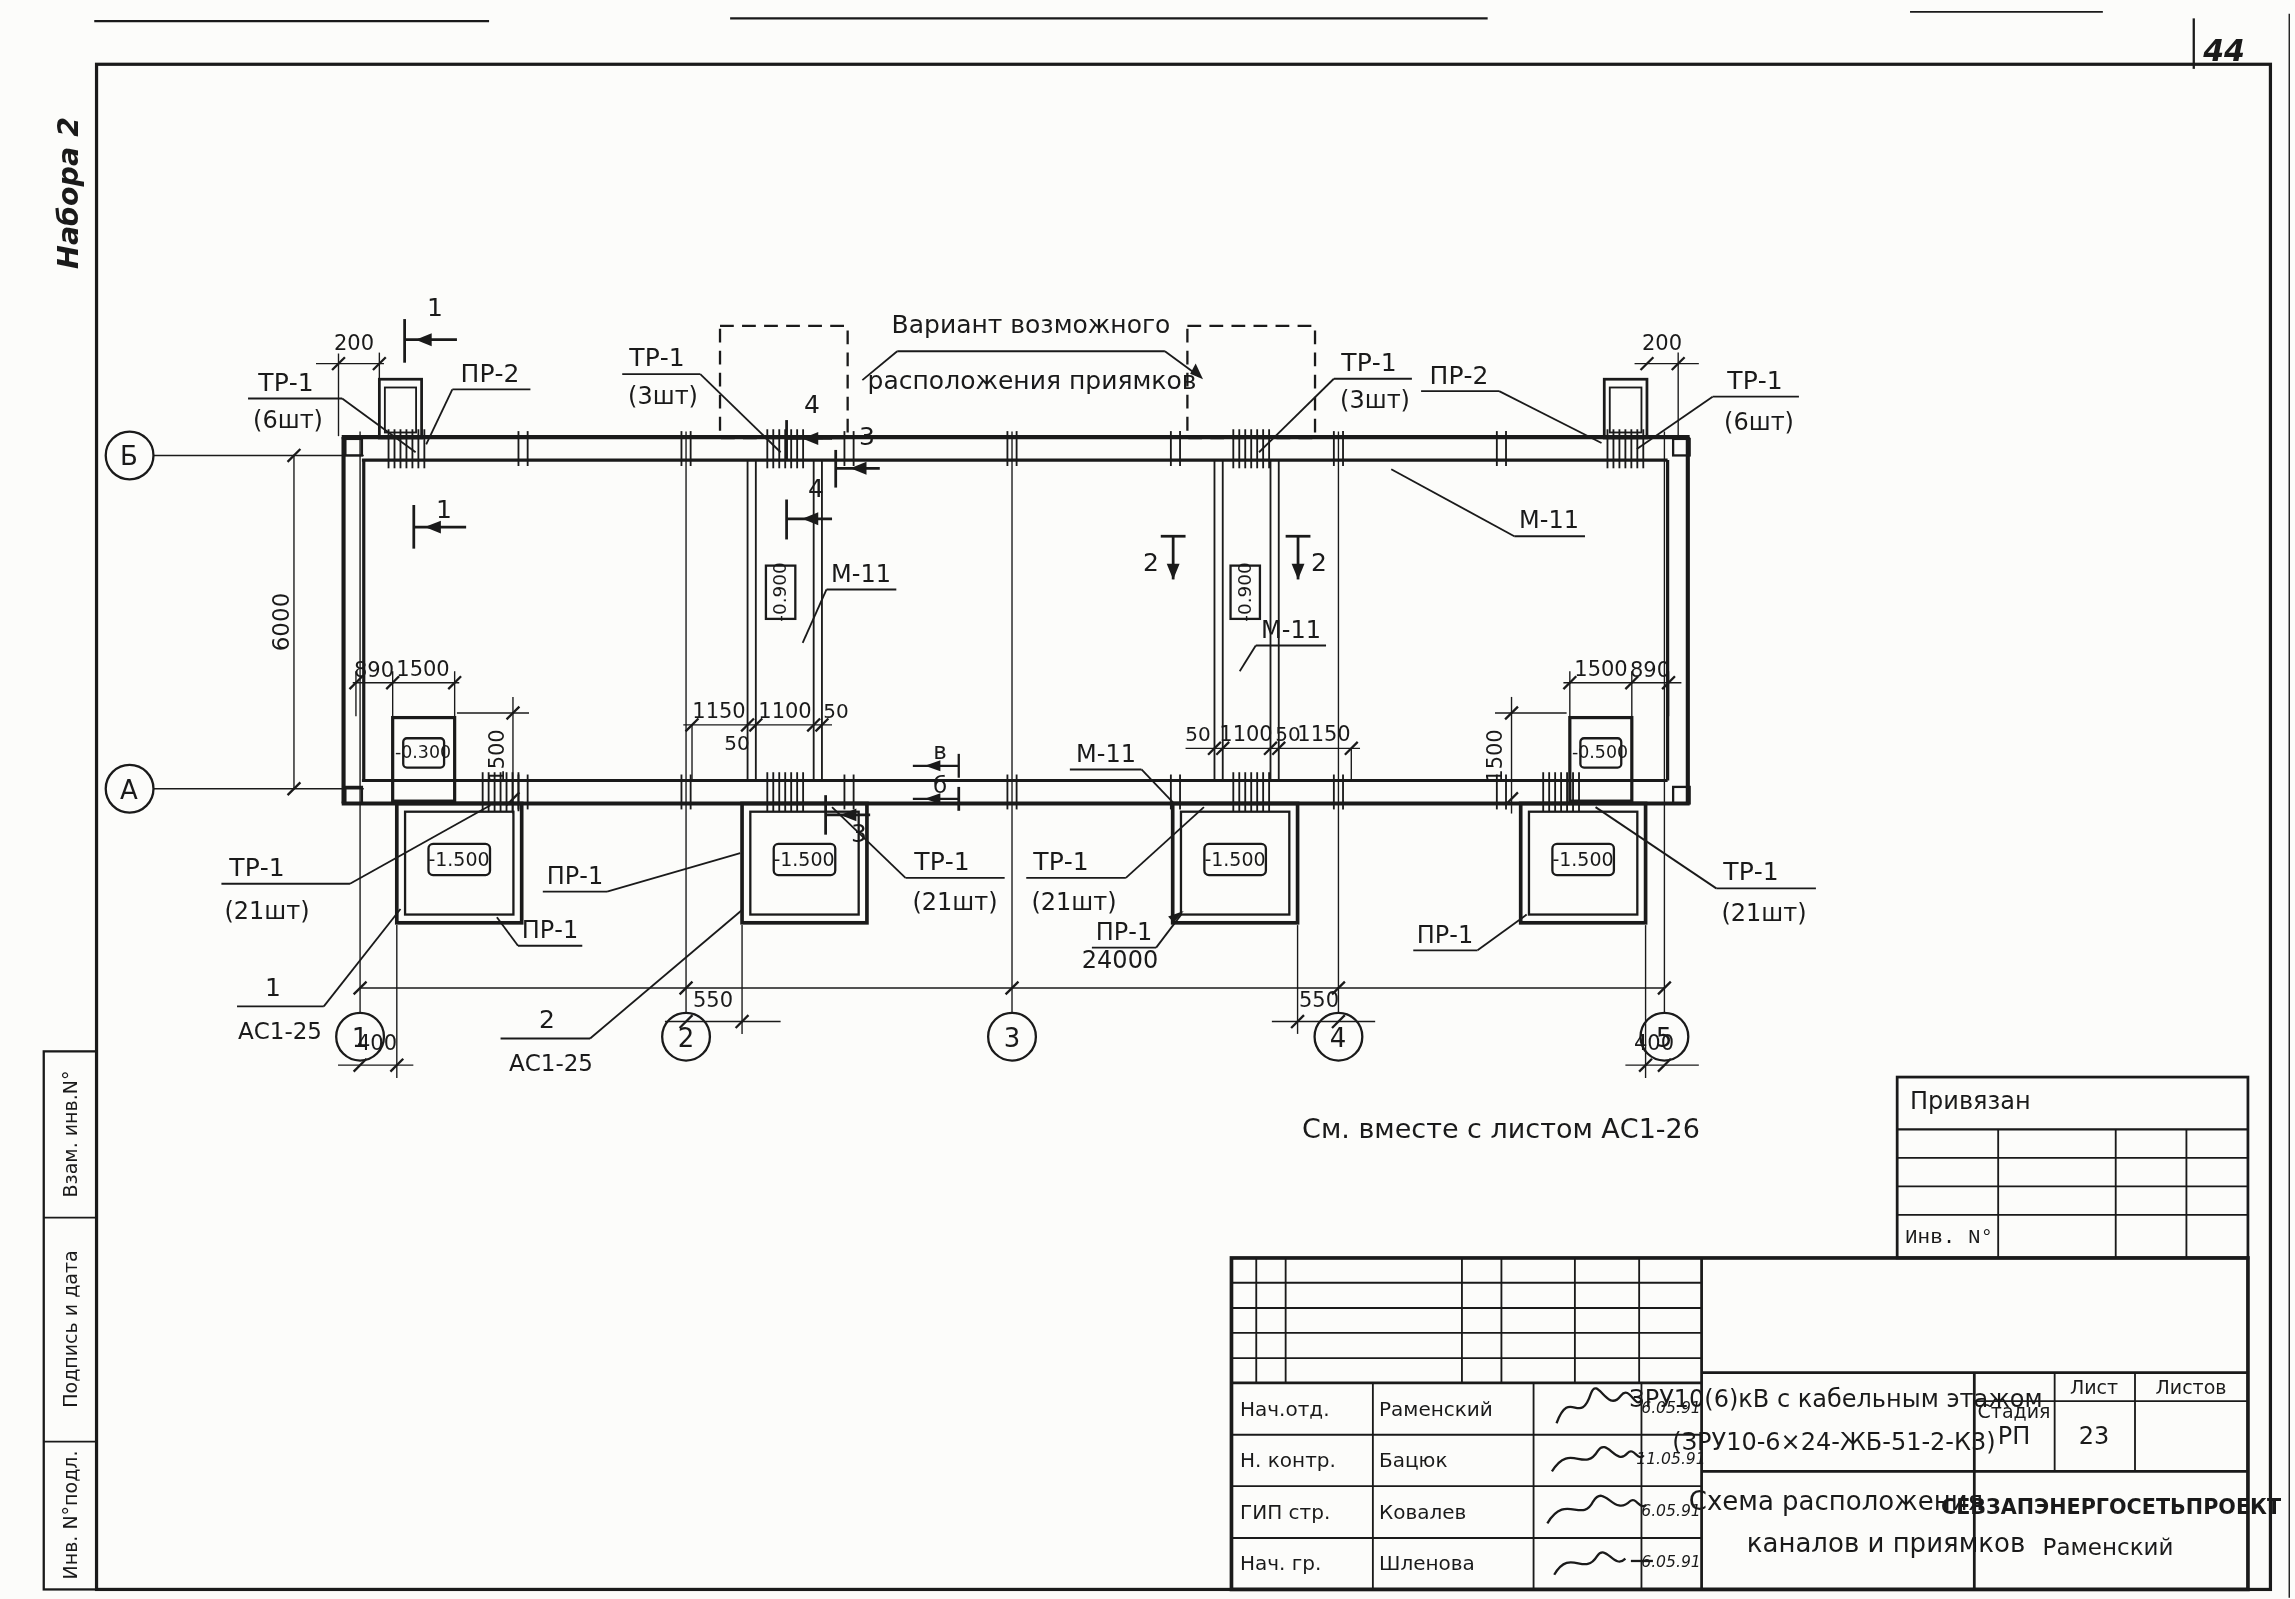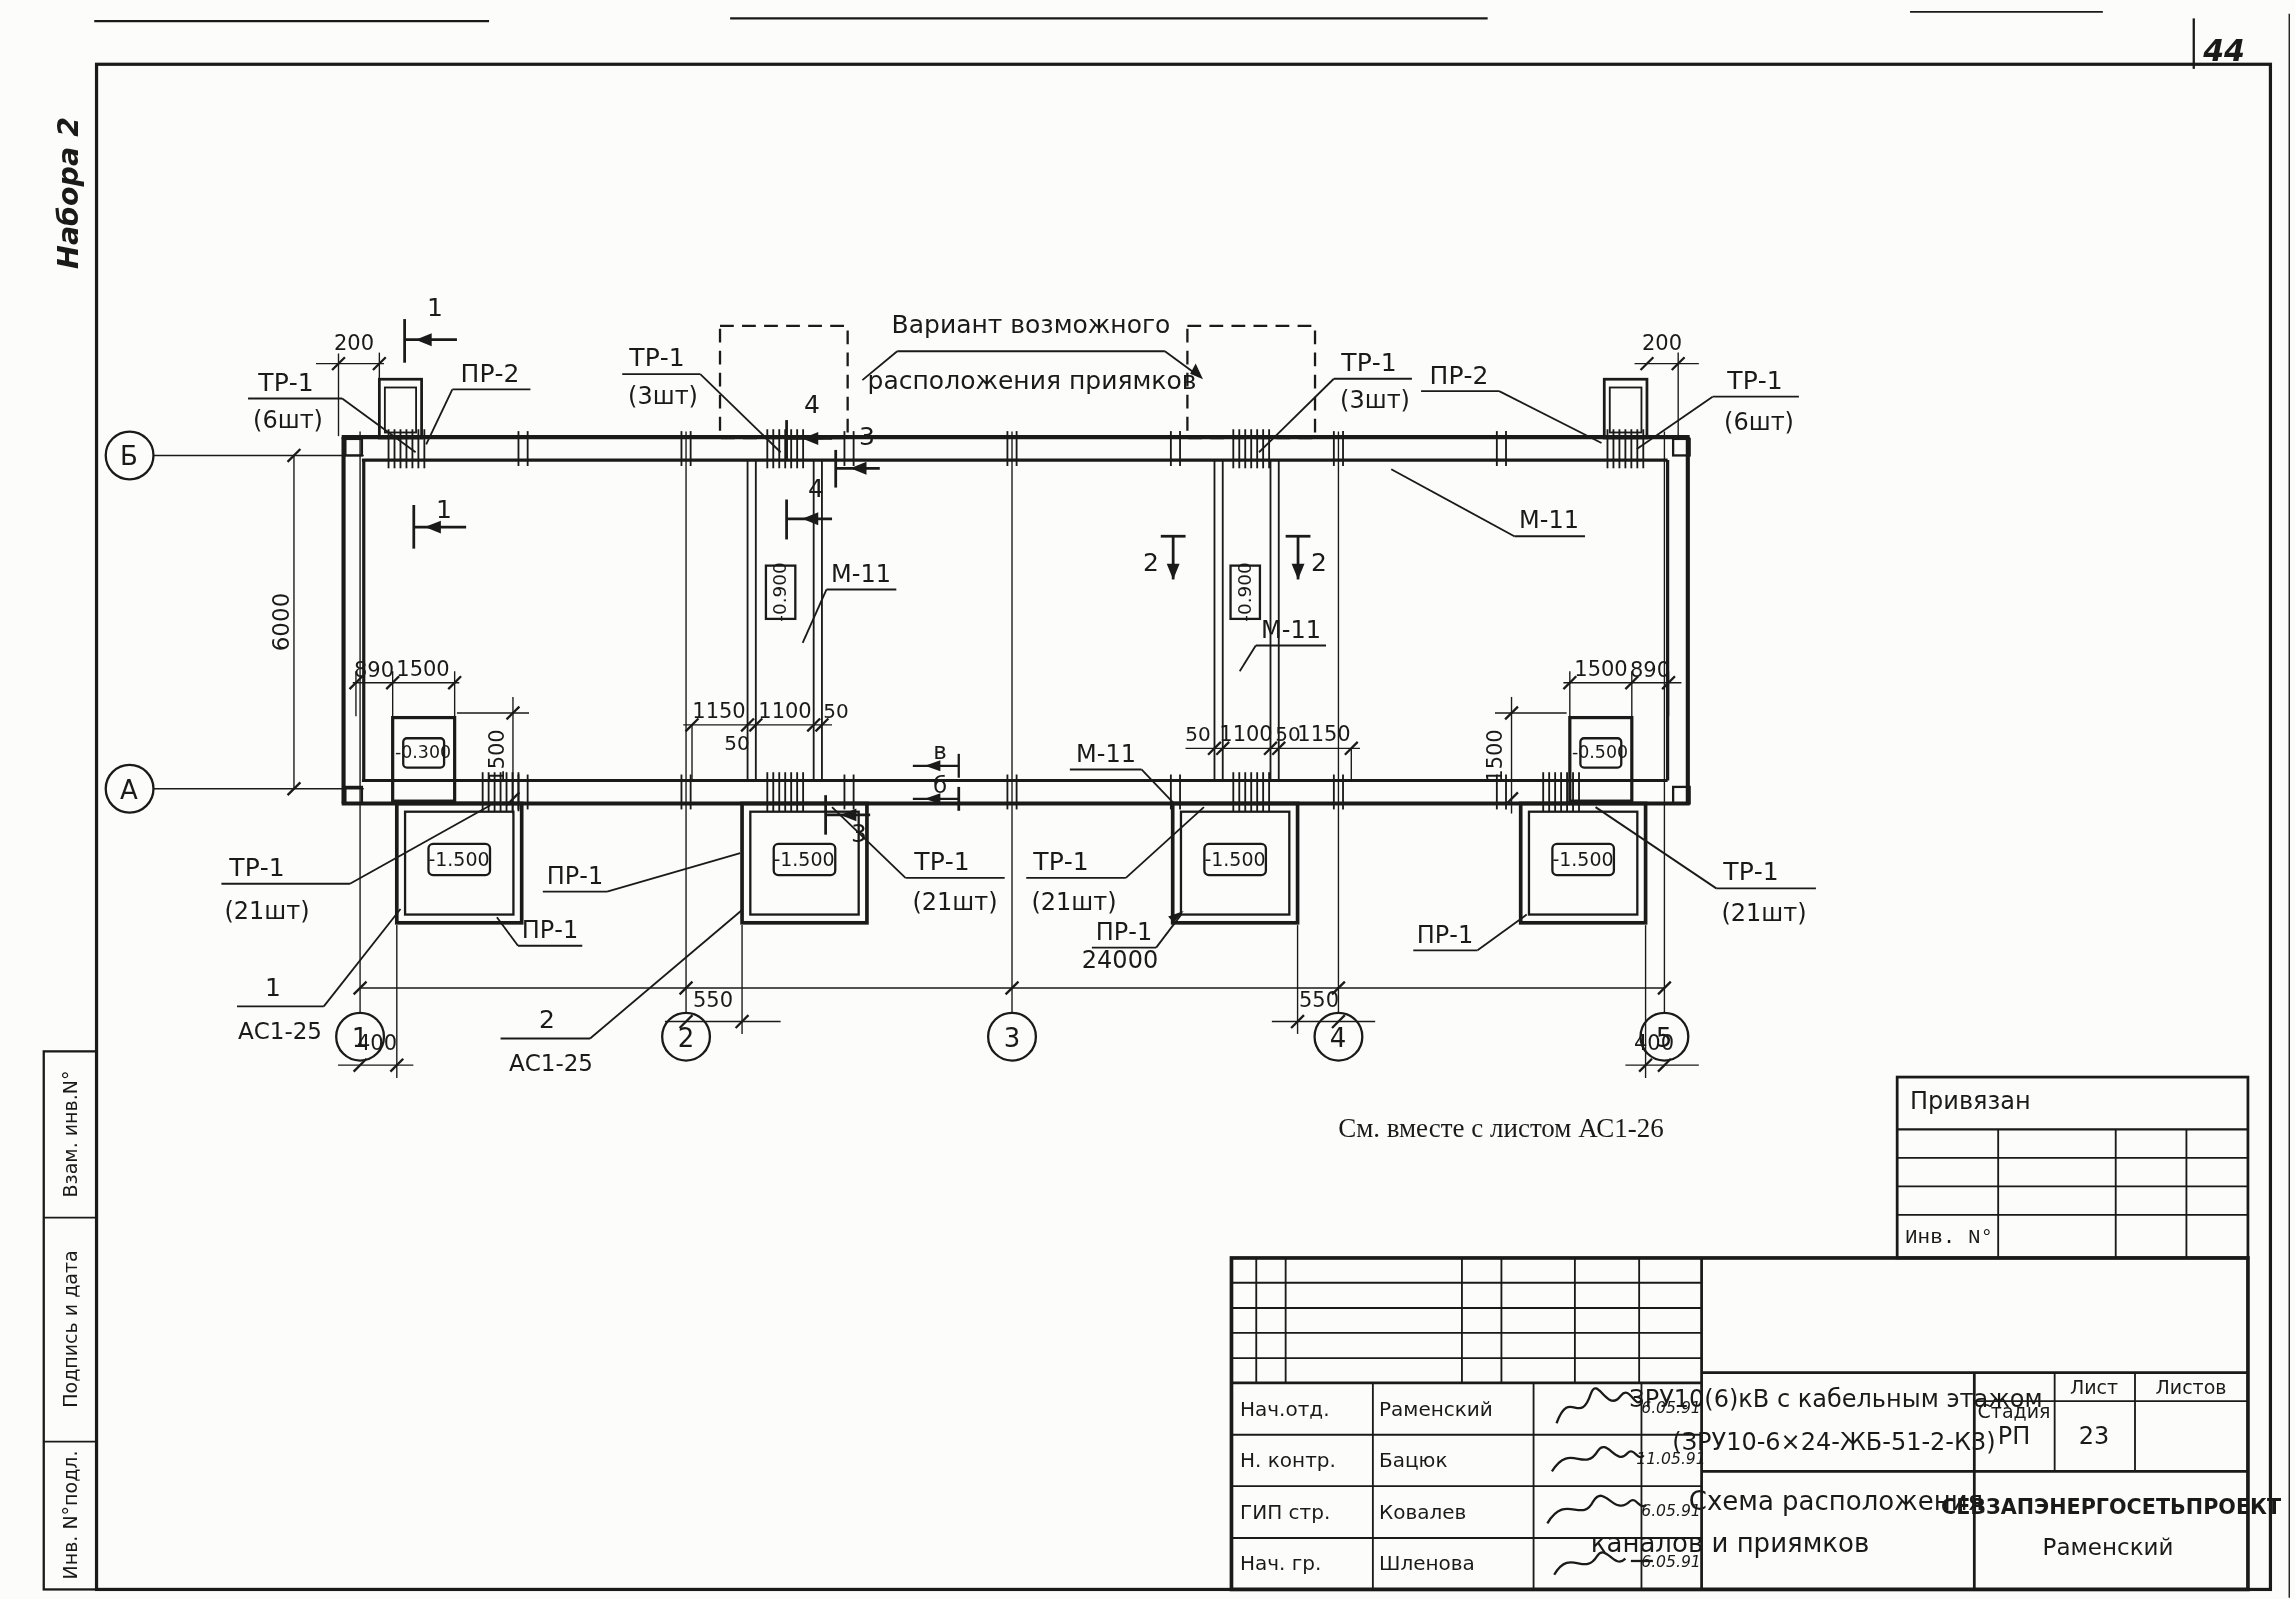--- a/index.html
+++ b/index.html
@@ -352,21 +352,21 @@
 
 <div class="lbl ital bold" style="left:2224px;top:51px;font-size:30px;">44</div>
 <div class="lbl rot ital bold" style="left:69px;top:193px;font-size:28.5px;">Набора 2</div>
 
 <div class="lbl rot" style="left:70px;top:1134px;font-size:19px;">Взам. инв.N°</div>
 <div class="lbl rot" style="left:70px;top:1329px;font-size:19px;">Подпись и дата</div>
 <div class="lbl rot" style="left:70px;top:1515px;font-size:19px;">Инв. N°подл.</div>
 
 <div class="lbl" style="left:1031px;top:324px;font-size:25px;">Вариант возможного</div>
 <div class="lbl" style="left:1032px;top:380px;font-size:25px;">расположения приямков</div>
-<div class="lbl" style="left:1501px;top:1128px;font-size:27px;font-family:Liberation Serif, serif;">См. вместе с листом  АС1-26</div>
+<div class="lbl" style="left:1501px;top:1128px;font-size:27px;">См. вместе с листом  АС1-26</div>
 
 <div class="lbl" style="left:360px;top:1038px;font-size:26px;">1</div>
 <div class="lbl" style="left:686px;top:1038px;font-size:26px;">2</div>
 <div class="lbl" style="left:1012px;top:1038px;font-size:26px;">3</div>
 <div class="lbl" style="left:1338px;top:1038px;font-size:26px;">4</div>
 <div class="lbl" style="left:1664px;top:1038px;font-size:26px;">5</div>
 <div class="lbl" style="left:129px;top:456px;font-size:26px;">Б</div>
 <div class="lbl" style="left:129px;top:790px;font-size:26px;">А</div>
 
 <div class="lbl" style="left:286px;top:382px;font-size:25px;">ТР-1</div>
@@ -448,21 +448,21 @@
 <div class="lbl la" style="left:1905px;top:1237px;font-size:21px;font-family:Liberation Mono, monospace;">Инв. N°</div>
 
 <div class="lbl" style="left:1836px;top:1399px;font-size:24px;">ЗРУ10(6)кВ с кабельным этажом</div>
 <div class="lbl" style="left:1834px;top:1442px;font-size:24px;">(ЗРУ10-6×24-ЖБ-51-2-К3)</div>
 <div class="lbl" style="left:2014px;top:1387px;font-size:19px;margin-top:24px;">Стадия</div>
 <div class="lbl" style="left:2094px;top:1387px;font-size:19px;">Лист</div>
 <div class="lbl" style="left:2191px;top:1387px;font-size:19px;">Листов</div>
 <div class="lbl" style="left:2014px;top:1436px;font-size:24px;">РП</div>
 <div class="lbl" style="left:2094px;top:1436px;font-size:24px;">23</div>
 <div class="lbl" style="left:1836px;top:1501px;font-size:26px;">Схема расположения</div>
-<div class="lbl" style="left:1730px;top:1543px;font-size:26px;">каналов и приямков</div>
+<div class="lbl" style="left:1886px;top:1543px;font-size:26px;">каналов и приямков</div>
 <div class="lbl bold" style="left:2111px;top:1507px;font-size:20.7px;">СЕВЗАПЭНЕРГОСЕТЬПРОЕКТ</div>
 <div class="lbl" style="left:2108px;top:1547px;font-size:23px;">Раменский</div>
 
 <div class="lbl la" style="left:1240px;top:1409px;font-size:20px;">Нач.отд.</div>
 <div class="lbl la" style="left:1379px;top:1409px;font-size:20px;">Раменский</div>
 <div class="lbl ital" style="left:1671px;top:1409px;font-size:15.6px;">6.05.91</div>
 <div class="lbl la" style="left:1240px;top:1460px;font-size:20px;text-align:right;">Н. контр.</div>
 <div class="lbl la" style="left:1379px;top:1460px;font-size:20px;">Бацюк</div>
 <div class="lbl ital" style="left:1671px;top:1460px;font-size:15.6px;">11.05.91</div>
 <div class="lbl la" style="left:1240px;top:1512px;font-size:20px;">ГИП стр.</div>

